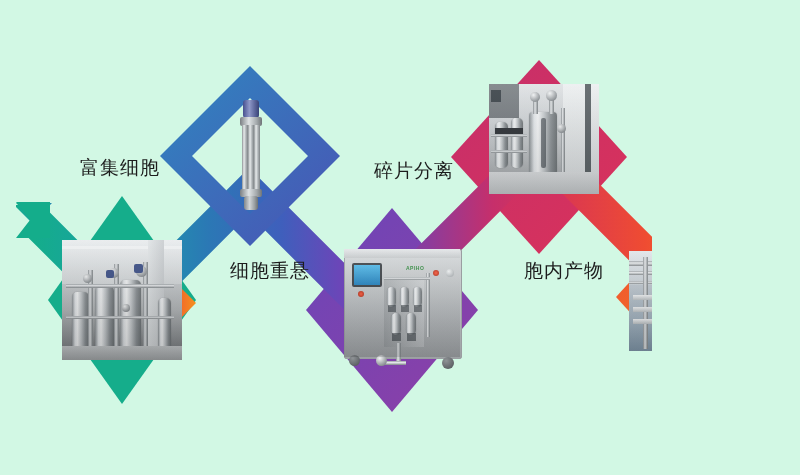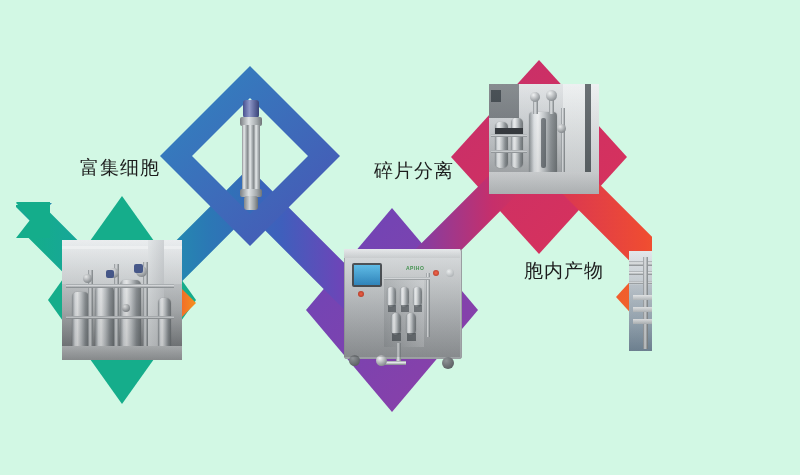--- a/index.html
+++ b/index.html
@@ -341,19 +341,20 @@
     <div class="tank px" style="left:48px;top:54px;width:12px;height:44px;"></div>
     <div class="tank px" style="left:84px;top:50px;width:14px;height:48px;"></div>
     <div class="valve px" style="left:28px;top:62px;width:10px;height:10px;"></div>
     <div class="px" style="left:30px;top:78px;width:8px;height:10px;background:#2f7a3a;border-radius:2px;"></div>
     <div class="pipe px" style="left:52px;top:62px;width:50px;height:4px;"></div>
     <div class="px" style="left:0;top:0;width:110px;height:100px;background:linear-gradient(180deg,rgba(255,255,255,.10),rgba(0,0,0,.14));"></div>
   </div>
 
   <div class="node-label" style="left:80px;top:155px;">富集细胞</div>
 
+  <div class="node-label" style="left:230px;top:258px;">细胞重悬</div>
 
   <div class="node-label" style="left:374px;top:158px;">碎片分离</div>
 
   <div class="node-label" style="left:524px;top:258px;">胞内产物</div>
 
 
 </div>
 
 </body></html>

